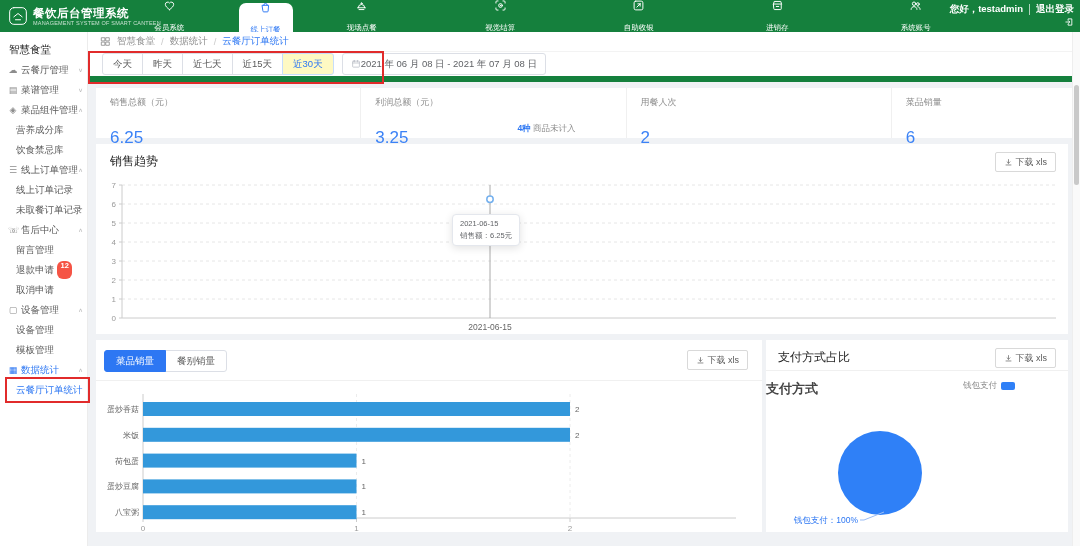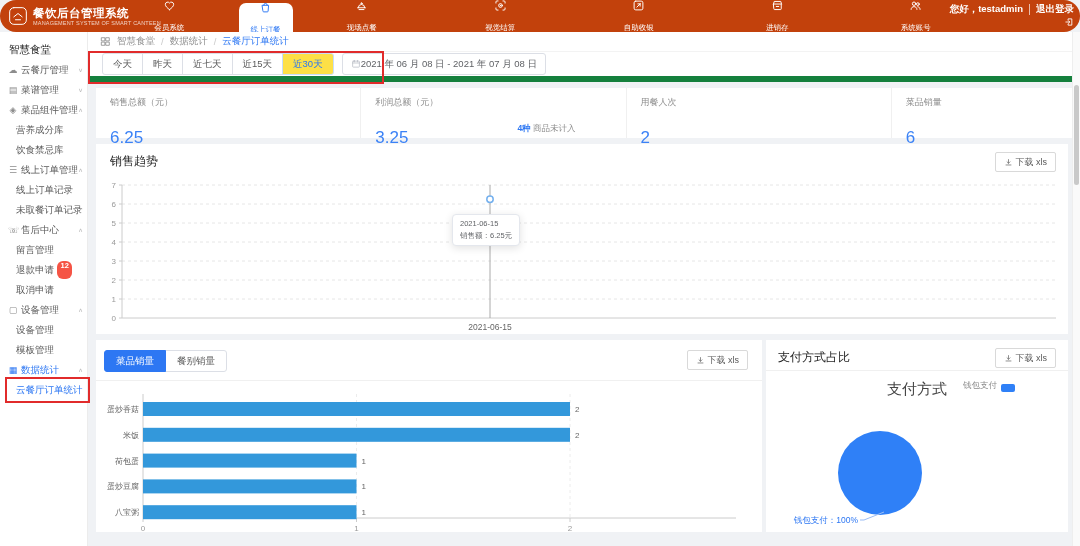--- a/index.html
+++ b/index.html
@@ -1,21 +1,21 @@
 <!DOCTYPE html>
 <html><head>
 <meta charset="utf-8">
 <style>
   html,body{margin:0;padding:0;background:#e9ebf0;font-family:"Liberation Sans","DejaVu Sans",sans-serif;}
   #app{position:relative;width:1080px;height:546px;background:#f0f2f5;overflow:hidden;}
   svg{display:block}
   .ic svg,.nicon svg{width:100%;height:100%;fill:none;stroke:currentColor;stroke-width:1.2;stroke-linecap:round;stroke-linejoin:round}
 
   
-  .topbar{position:absolute;left:0;top:0;width:1080px;height:32px;background:#c2410c;color:#fff;border-radius:16px;}
+  .topbar{position:absolute;left:0;top:0;width:1080px;height:32px;background:#15803d;color:#fff;}
   .logo{position:absolute;left:8px;top:0;height:32px;display:flex;align-items:center;gap:5px;}
   .logo .ic{width:20px;height:20px;color:#fff}
   .logo-title{font-size:11.5px;font-weight:bold;letter-spacing:.5px;line-height:12px}
   .logo-sub{font-size:5.5px;opacity:.75;letter-spacing:.2px;line-height:6px;margin-top:1px}
   .topnav{position:absolute;left:100px;right:95px;top:0;height:32px;display:flex;}
   .nav-item{flex:1;display:flex;flex-direction:column;align-items:center;justify-content:center;gap:11px;font-size:7.5px;color:#fff;cursor:pointer;}
   .nav-item .nicon{width:13px;height:13px}
   .nav-item.active{background:#fff;color:#2C77F4;border-radius:7px 7px 0 0;flex:0 0 auto;padding:0 12px;margin-top:3px;height:29px;align-self:flex-end;justify-content:center}
   .userarea{position:absolute;right:6px;top:3px;display:flex;flex-direction:column;align-items:flex-end;}
   .user-line{display:flex;align-items:center;gap:6px;font-size:9.5px;}
@@ -38,21 +38,21 @@
 
   
   .crumbbar{position:absolute;left:88px;top:32px;right:0;height:20px;background:#fff;display:flex;align-items:center;gap:6px;padding-left:12px;font-size:9.5px;color:#8c8c8c;border-bottom:1px solid #f3f3f3;box-sizing:border-box}
   .crumbbar .ic{width:11px;height:11px;color:#8c8c8c}
   .crumb-sep{color:#c9c9c9}
   .crumb-last{color:#2D77F3}
   .filterbar{position:absolute;left:88px;top:52px;right:0;height:30px;background:#fff;border-bottom:6px solid #15803d;display:flex;align-items:center;padding-left:14px;box-sizing:border-box;}
   .fbtn{height:22px;box-sizing:border-box;display:flex;align-items:center;padding:0 10px;border:1px solid #dcdfe6;background:#fff;font-size:9.5px;color:#595959;margin-left:-1px;cursor:pointer;}
   .fbtn:first-child{border-radius:3px 0 0 3px;margin-left:0}
   .fbtn:last-child{border-radius:0 3px 3px 0}
-  .fbtn.active{background:#fde047;color:#2D77F3;position:relative;z-index:1;border-color:#c7ddfb}
+  .fbtn.active{background:#fef9c3;color:#2D77F3;position:relative;z-index:1;border-color:#c7ddfb}
   .datebox{margin-left:8px;height:22px;box-sizing:border-box;border:1px solid #dcdfe6;border-radius:3px;display:flex;align-items:center;padding:0 8px;font-size:9.5px;color:#606266;background:#fff;cursor:pointer}
   .datebox .ic{width:10px;height:10px;color:#b8bcc4}
 
   
   .panel{position:absolute;background:#fff;}
   .stats{left:96px;top:88px;width:1060px;height:50px;display:flex;}
   .stat{flex:1;position:relative;padding:8px 0 0 14px;box-sizing:border-box;}
   .stat + .stat{border-left:1px solid #f0f0f0}
   .stat-label{font-size:9px;color:#8c8c8c}
   .stat-value{font-size:17px;color:#3b82f6;margin-top:19px;}
@@ -67,22 +67,22 @@
 
   .dishes{left:96px;top:340px;width:666px;height:192px;}
   .tabs{position:absolute;left:8px;top:10px;display:flex;}
   .tab{height:22px;box-sizing:border-box;display:flex;align-items:center;padding:0 11px;border:1px solid #dcdfe6;background:#fff;font-size:9.5px;color:#595959;margin-left:-1px;cursor:pointer}
   .tab:first-child{border-radius:3px 0 0 3px;margin-left:0}
   .tab:last-child{border-radius:0 3px 3px 0}
   .tab.active{background:#2D77F3;border-color:#2D77F3;color:#fff;position:relative;z-index:1}
   .hdr-divider{position:absolute;left:0;right:0;height:1px;background:#f0f0f0}
 
   .payment{left:766px;top:340px;width:302px;height:192px;}
-  .pay-title{position:absolute;left:0;right:0;top:40px;text-align:center;font-size:15px;font-weight:normal;color:#464646}
-  .pay-legend{position:absolute;right:53px;top:40px;display:flex;align-items:flex-end;gap:4px;font-size:8.5px;color:#8c8c8c;cursor:pointer}
+  .pay-title{position:absolute;left:0;right:0;top:40px;text-align:left;font-size:13px;font-weight:bold;color:#464646}
+  .pay-legend{position:absolute;right:53px;top:40px;display:flex;align-items:center;gap:4px;font-size:8.5px;color:#8c8c8c;cursor:pointer}
   .pay-legend .swatch{width:14px;height:8px;border-radius:2px;background:#2F80F7}
 
   .scrollbar{position:absolute;right:0;top:32px;width:8px;bottom:0;background:#fafafa;border-left:1px solid #eee;box-sizing:border-box}
   .scroll-thumb{position:absolute;left:1px;top:53px;width:5px;height:100px;background:#c9c9c9;border-radius:3px}
 
   .anno{position:absolute;border:2px solid #E12B2B;pointer-events:none;z-index:40}
   .anno1{left:88px;top:51px;width:292px;height:29px;}
   .anno2{left:5px;top:377px;width:81px;height:22px;}
 </style>
 </head>

